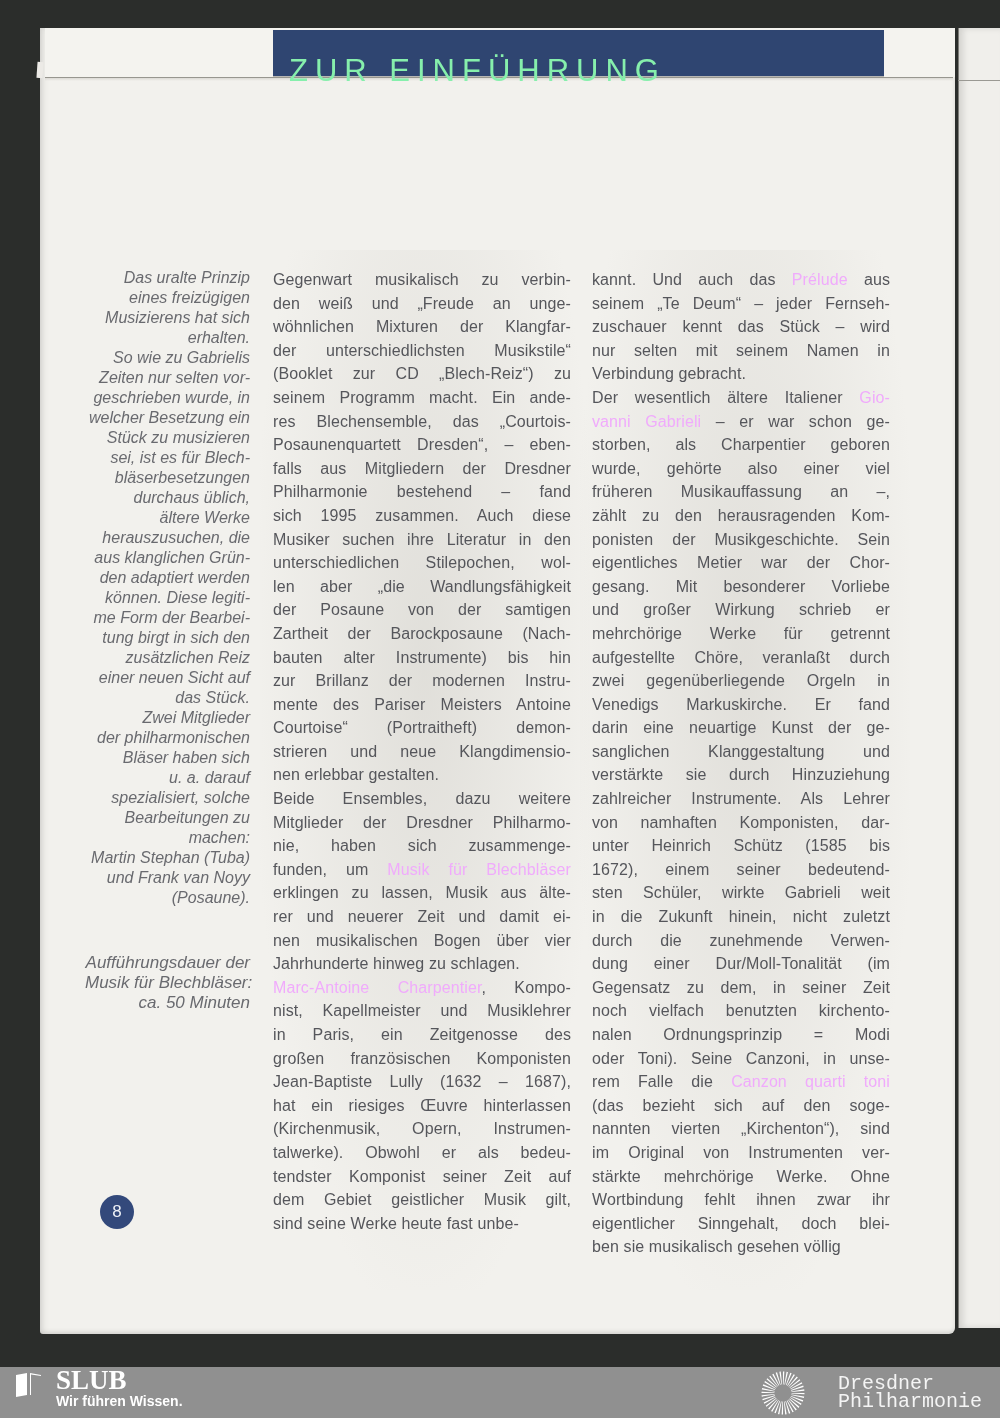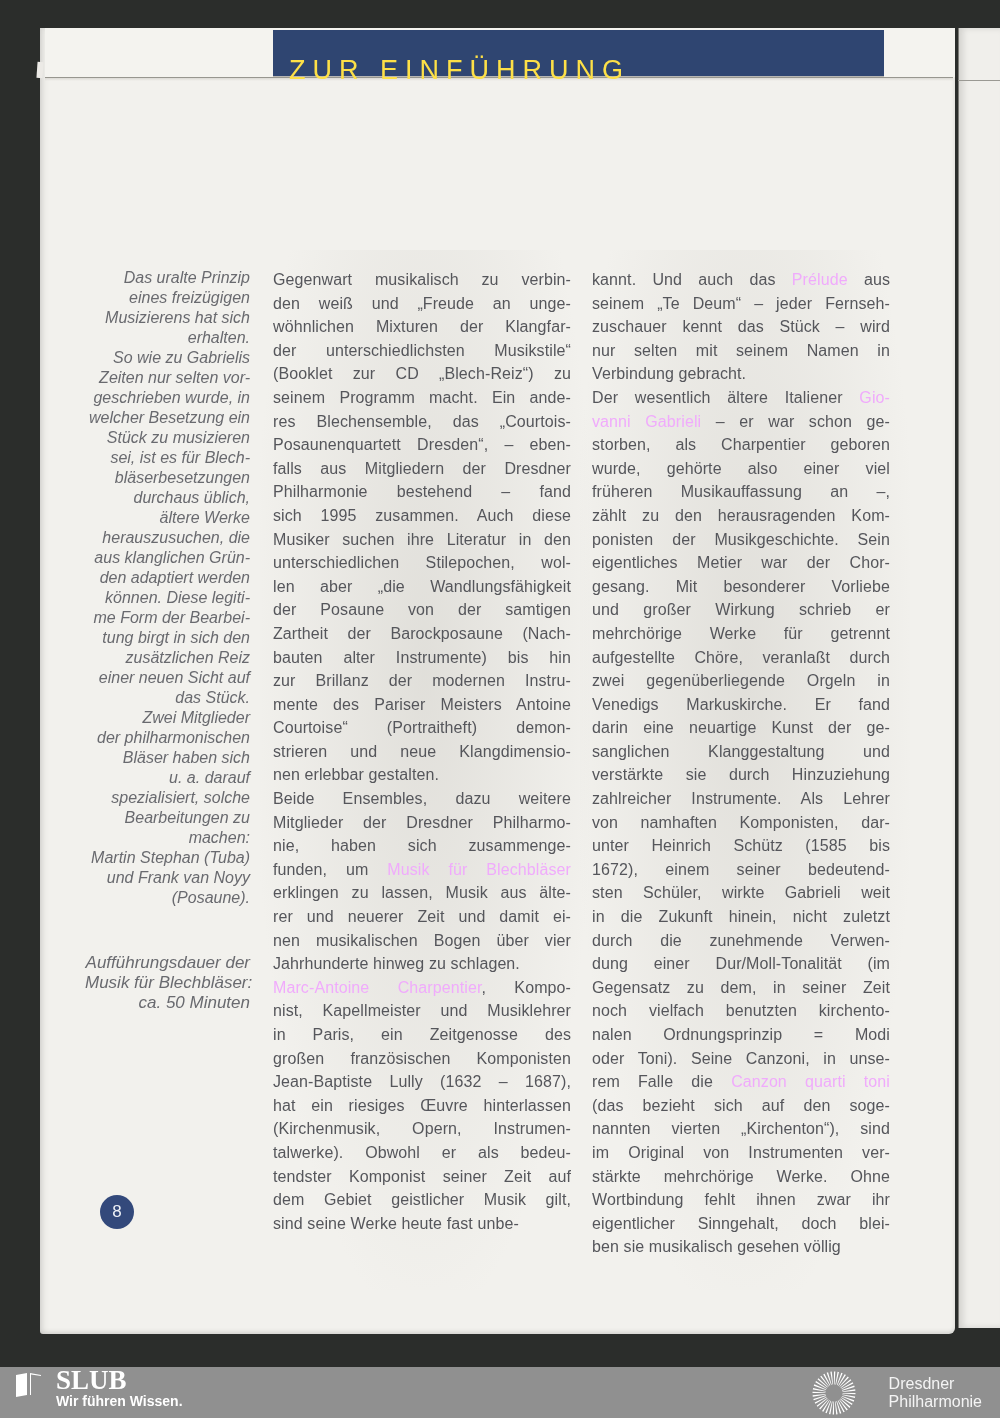--- a/index.html
+++ b/index.html
@@ -17,21 +17,21 @@
   .page-sliver{position:absolute;left:958px;top:28px;width:42px;height:1300px;background:#f0efeb;
                border-left:1px solid #7c7b76;box-shadow:inset 4px 0 6px rgba(0,0,0,.12);}
   .sliver-fold{position:absolute;left:958px;top:80px;width:42px;height:1px;background:#9a9993;}
   
   .wash{position:absolute;background:radial-gradient(ellipse at 50% 40%,rgba(210,208,202,.55),rgba(210,208,202,0) 75%);}
   .wash.mid{left:260px;top:250px;width:330px;height:1040px;}
   .wash.right{left:580px;top:250px;width:330px;height:1040px;}
   
   .header-bar{position:absolute;left:273px;top:30px;width:611px;height:46px;background:#2f4571;
               display:flex;align-items:center;box-shadow:0 1px 0 rgba(0,0,0,.25);}
-  .header-bar .title{color:#fde047;font-size:27px;font-weight:400;letter-spacing:7px;
+  .header-bar .title{color:#86efac;font-size:31px;font-weight:400;letter-spacing:7px;
                      padding-left:16px;white-space:nowrap;margin-top:35px;}
   
   .sidebar{position:absolute;left:85px;top:268px;width:165px;color:#696a6f;
            font-style:italic;font-size:16px;}
   .sidebar .tline{height:20px;line-height:20px;text-align:right;white-space:nowrap;}
   .duration{position:absolute;left:85px;top:953px;width:165px;color:#696a6f;
             font-style:italic;font-size:17px;}
   .duration .tline{height:20px;line-height:20px;text-align:right;white-space:nowrap;}
   
   .col{position:absolute;top:268px;width:298px;color:#55565b;font-size:16px;letter-spacing:.1px;}
@@ -47,22 +47,22 @@
   
   .footer{position:absolute;left:0;top:1367px;width:1000px;height:51px;background:#909090;
           display:flex;justify-content:space-between;}
   .slub{display:flex;align-items:flex-start;margin-left:14px;}
   .slub svg{display:block;margin-top:4px;}
   .slub-text{margin-left:12px;color:#fff;}
   .slub-word{font-family:"Liberation Serif",serif;font-weight:700;font-size:27px;line-height:26px;}
   .slub-tag{font-weight:700;font-size:14px;line-height:16px;}
   .phil{display:flex;align-items:center;margin-right:18px;}
   .phil svg{display:block;}
-  .phil-text{margin-left:32px;color:#f4f4f4;font-family:Liberation Sans, sans-serif;
-             font-size:16px;line-height:18px;}
+  .phil-text{margin-left:32px;color:#f4f4f4;font-family:Liberation Mono, monospace;
+             font-size:20px;line-height:18px;}
 </style>
 </head>
 <body>
 
 <div class="stage">
 
   <div class="page-main"></div>
   <div class="top-strip"></div>
   <div class="notch"></div>
   <div class="page-sliver"></div>

